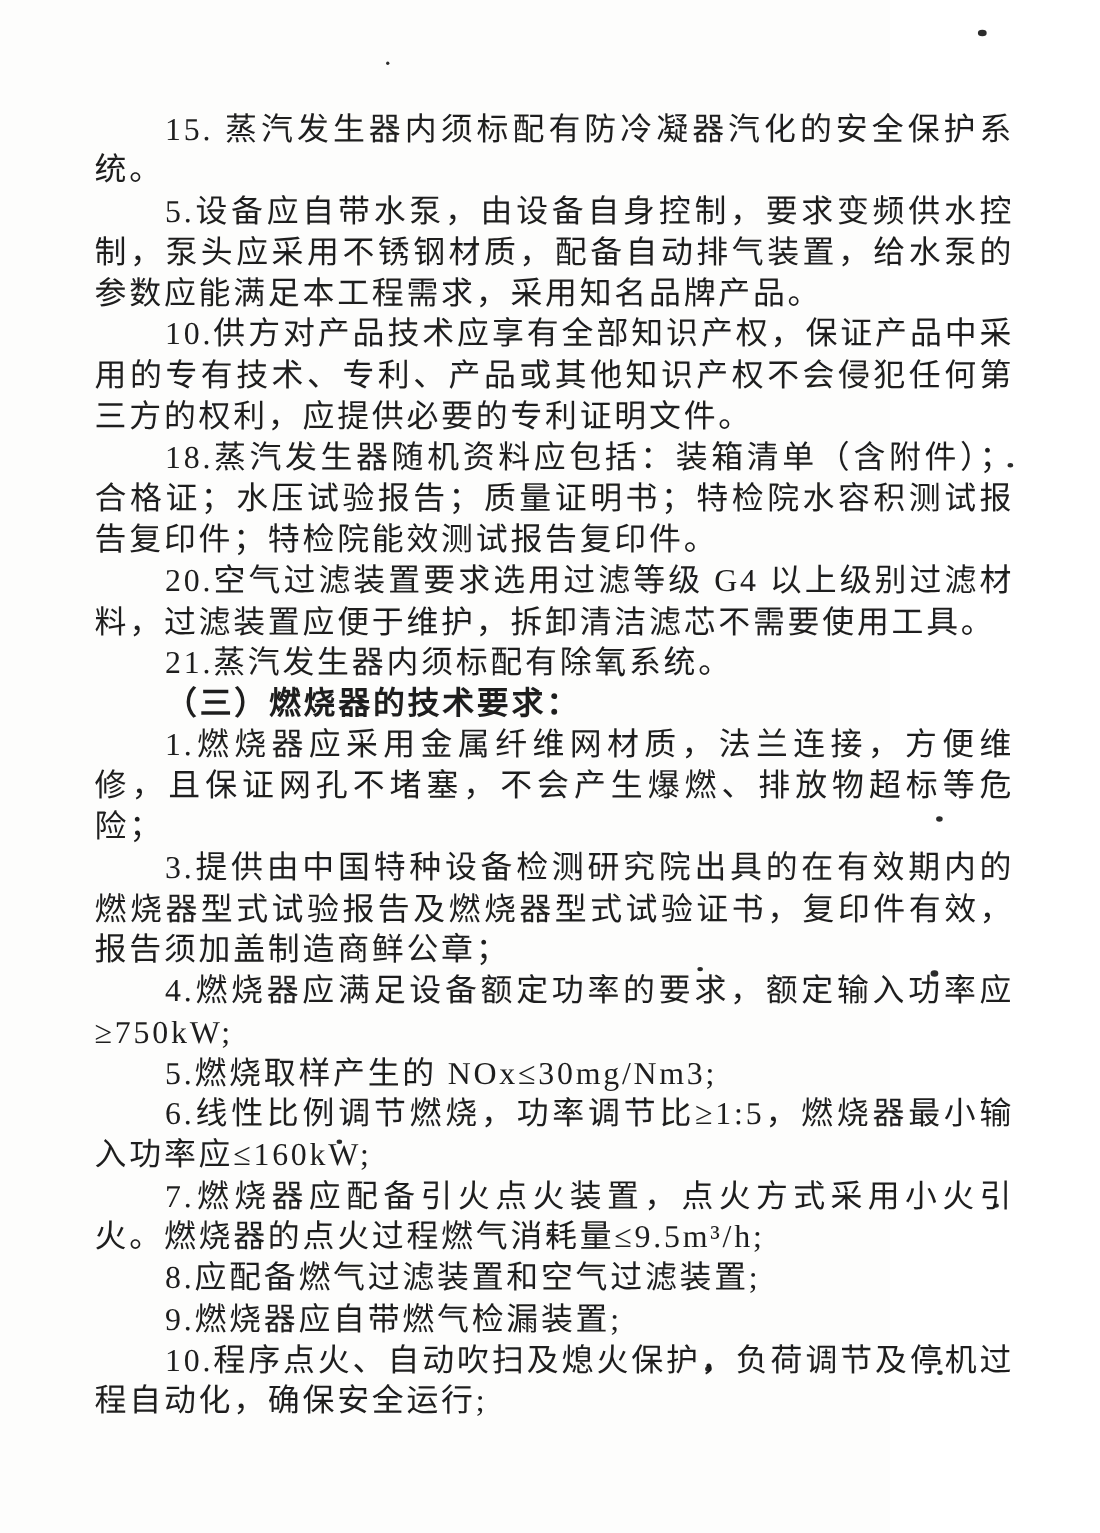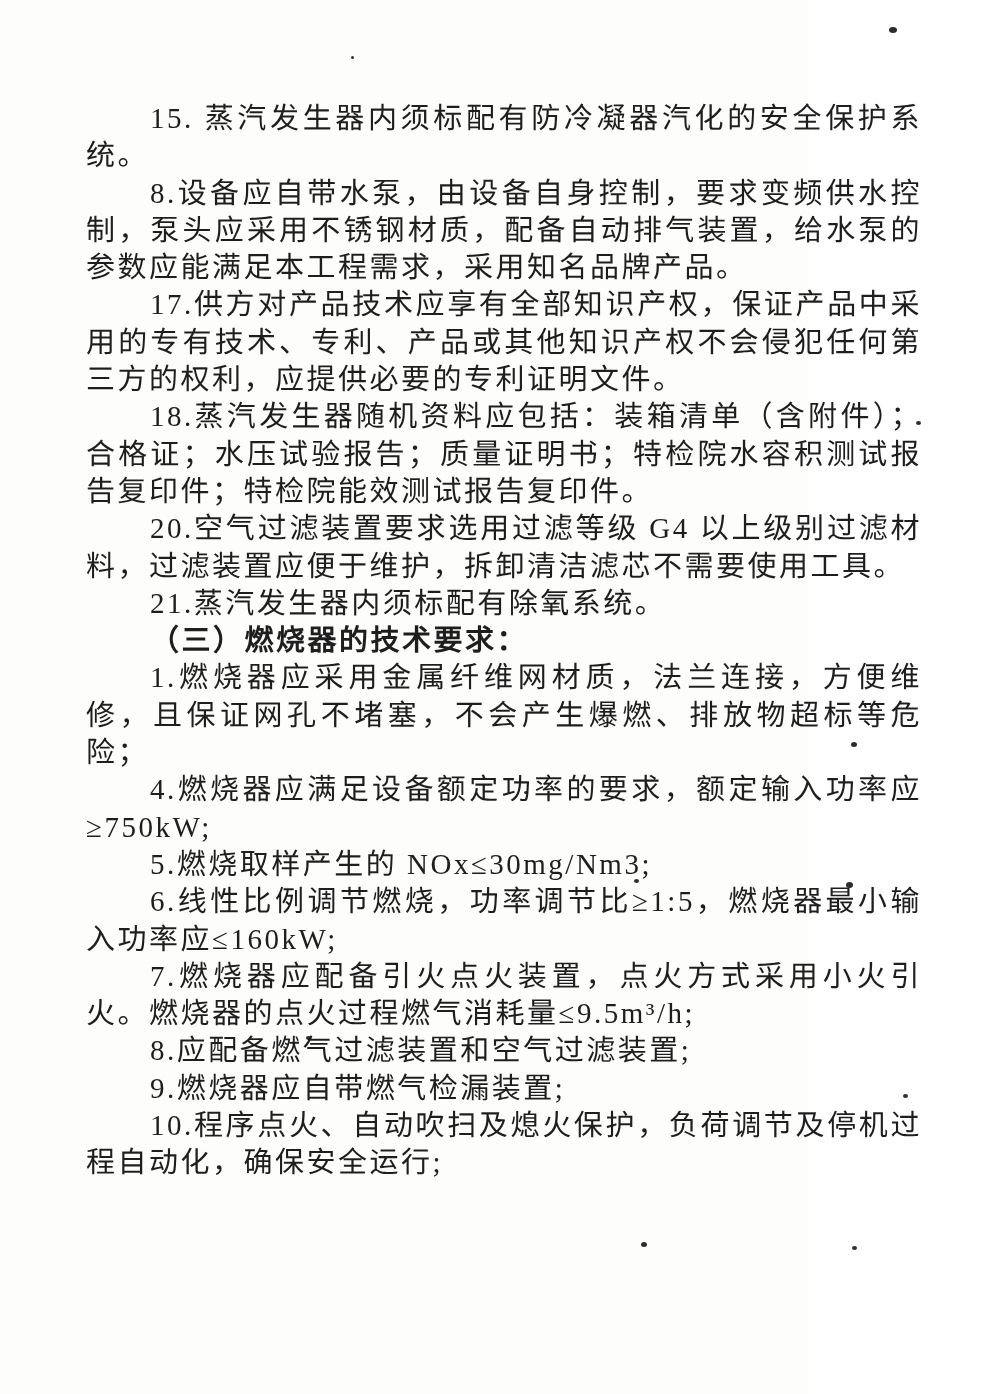--- a/index.html
+++ b/index.html
@@ -49,27 +49,28 @@
   }
 </style>
 </head>
 <body>
 
 <div class="page">
 
   <div class="text-block">
 
   <p class="para">15. 蒸汽发生器内须标配有防冷凝器汽化的安全保护系统。</p>
-      <p class="para">8.设备应自带水泵，由设备自身控制，要求变频供水控制，泵头应采用不锈钢材质，配备自动排气装置，给水泵的参数应能满足本工程需求，采用知名品牌产品。</p>
-      <p class="para">17.供方对产品技术应享有全部知识产权，保证产品中采用的专有技术、专利、产品或其他知识产权不会侵犯任何第三方的权利，应提供必要的专利证明文件。</p>
+      <p class="para">5.设备应自带水泵，由设备自身控制，要求变频供水控制，泵头应采用不锈钢材质，配备自动排气装置，给水泵的参数应能满足本工程需求，采用知名品牌产品。</p>
+      <p class="para">10.供方对产品技术应享有全部知识产权，保证产品中采用的专有技术、专利、产品或其他知识产权不会侵犯任何第三方的权利，应提供必要的专利证明文件。</p>
       <p class="para">18.蒸汽发生器随机资料应包括：装箱清单（含附件）；合格证；水压试验报告；质量证明书；特检院水容积测试报告复印件；特检院能效测试报告复印件。</p>
       <p class="para">20.空气过滤装置要求选用过滤等级 G4 以上级别过滤材料，过滤装置应便于维护，拆卸清洁滤芯不需要使用工具。</p>
       <p class="para">21.蒸汽发生器内须标配有除氧系统。</p>
       <p class="para bold">（三）燃烧器的技术要求：</p>
       <p class="para">1.燃烧器应采用金属纤维网材质，法兰连接，方便维修，且保证网孔不堵塞，不会产生爆燃、排放物超标等危险；</p>
+      <p class="para">3.提供由中国特种设备检测研究院出具的在有效期内的燃烧器型式试验报告及燃烧器型式试验证书，复印件有效，报告须加盖制造商鲜公章；</p>
       <p class="para">4.燃烧器应满足设备额定功率的要求，额定输入功率应≥750kW;</p>
       <p class="para">5.燃烧取样产生的 NOx≤30mg/Nm3;</p>
       <p class="para">6.线性比例调节燃烧，功率调节比≥1:5，燃烧器最小输入功率应≤160kW;</p>
       <p class="para">7.燃烧器应配备引火点火装置，点火方式采用小火引火。燃烧器的点火过程燃气消耗量≤9.5m³/h;</p>
       <p class="para">8.应配备燃气过滤装置和空气过滤装置;</p>
       <p class="para">9.燃烧器应自带燃气检漏装置;</p>
       <p class="para">10.程序点火、自动吹扫及熄火保护，负荷调节及停机过程自动化，确保安全运行;</p>
     </div>
 
   <div class="artifacts">

